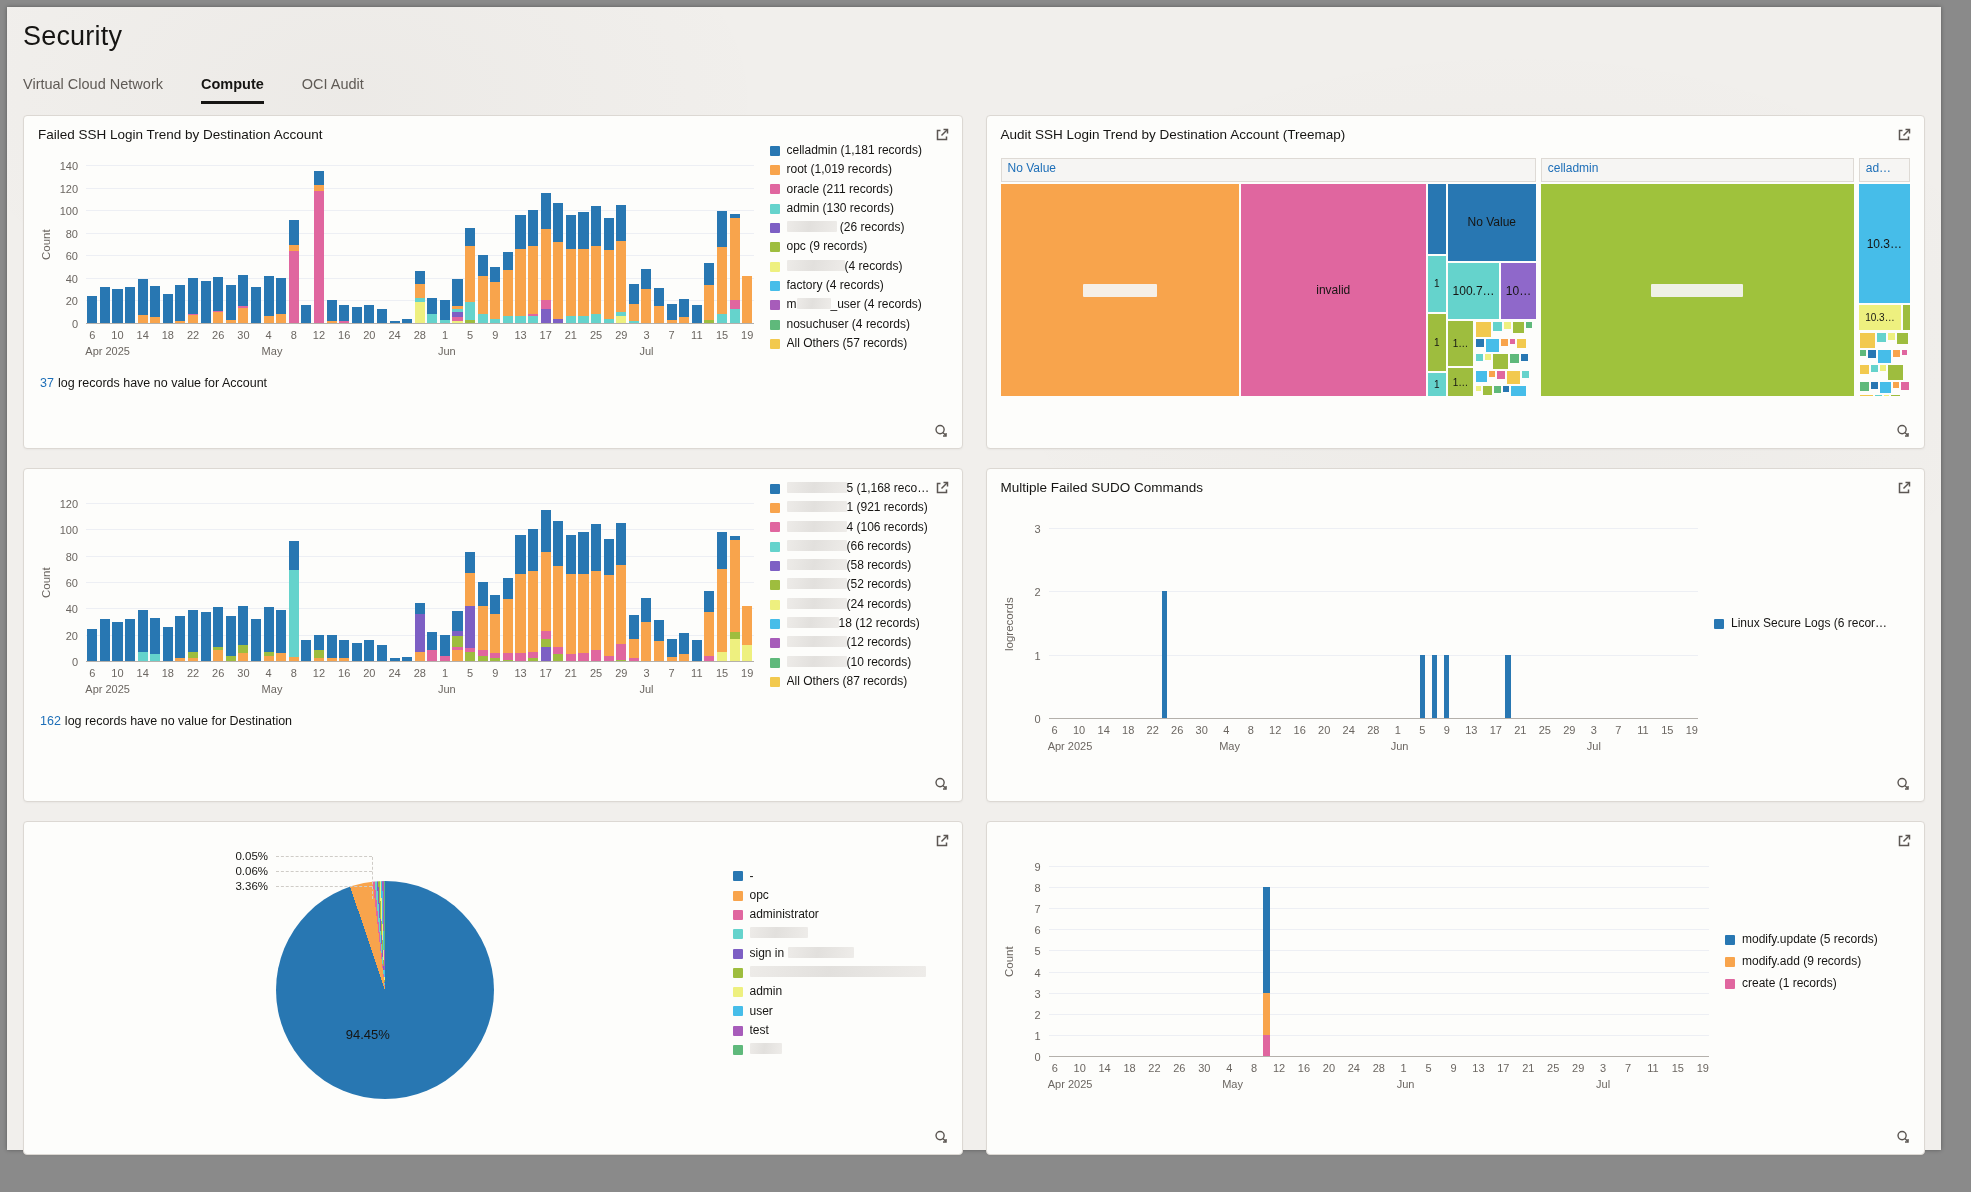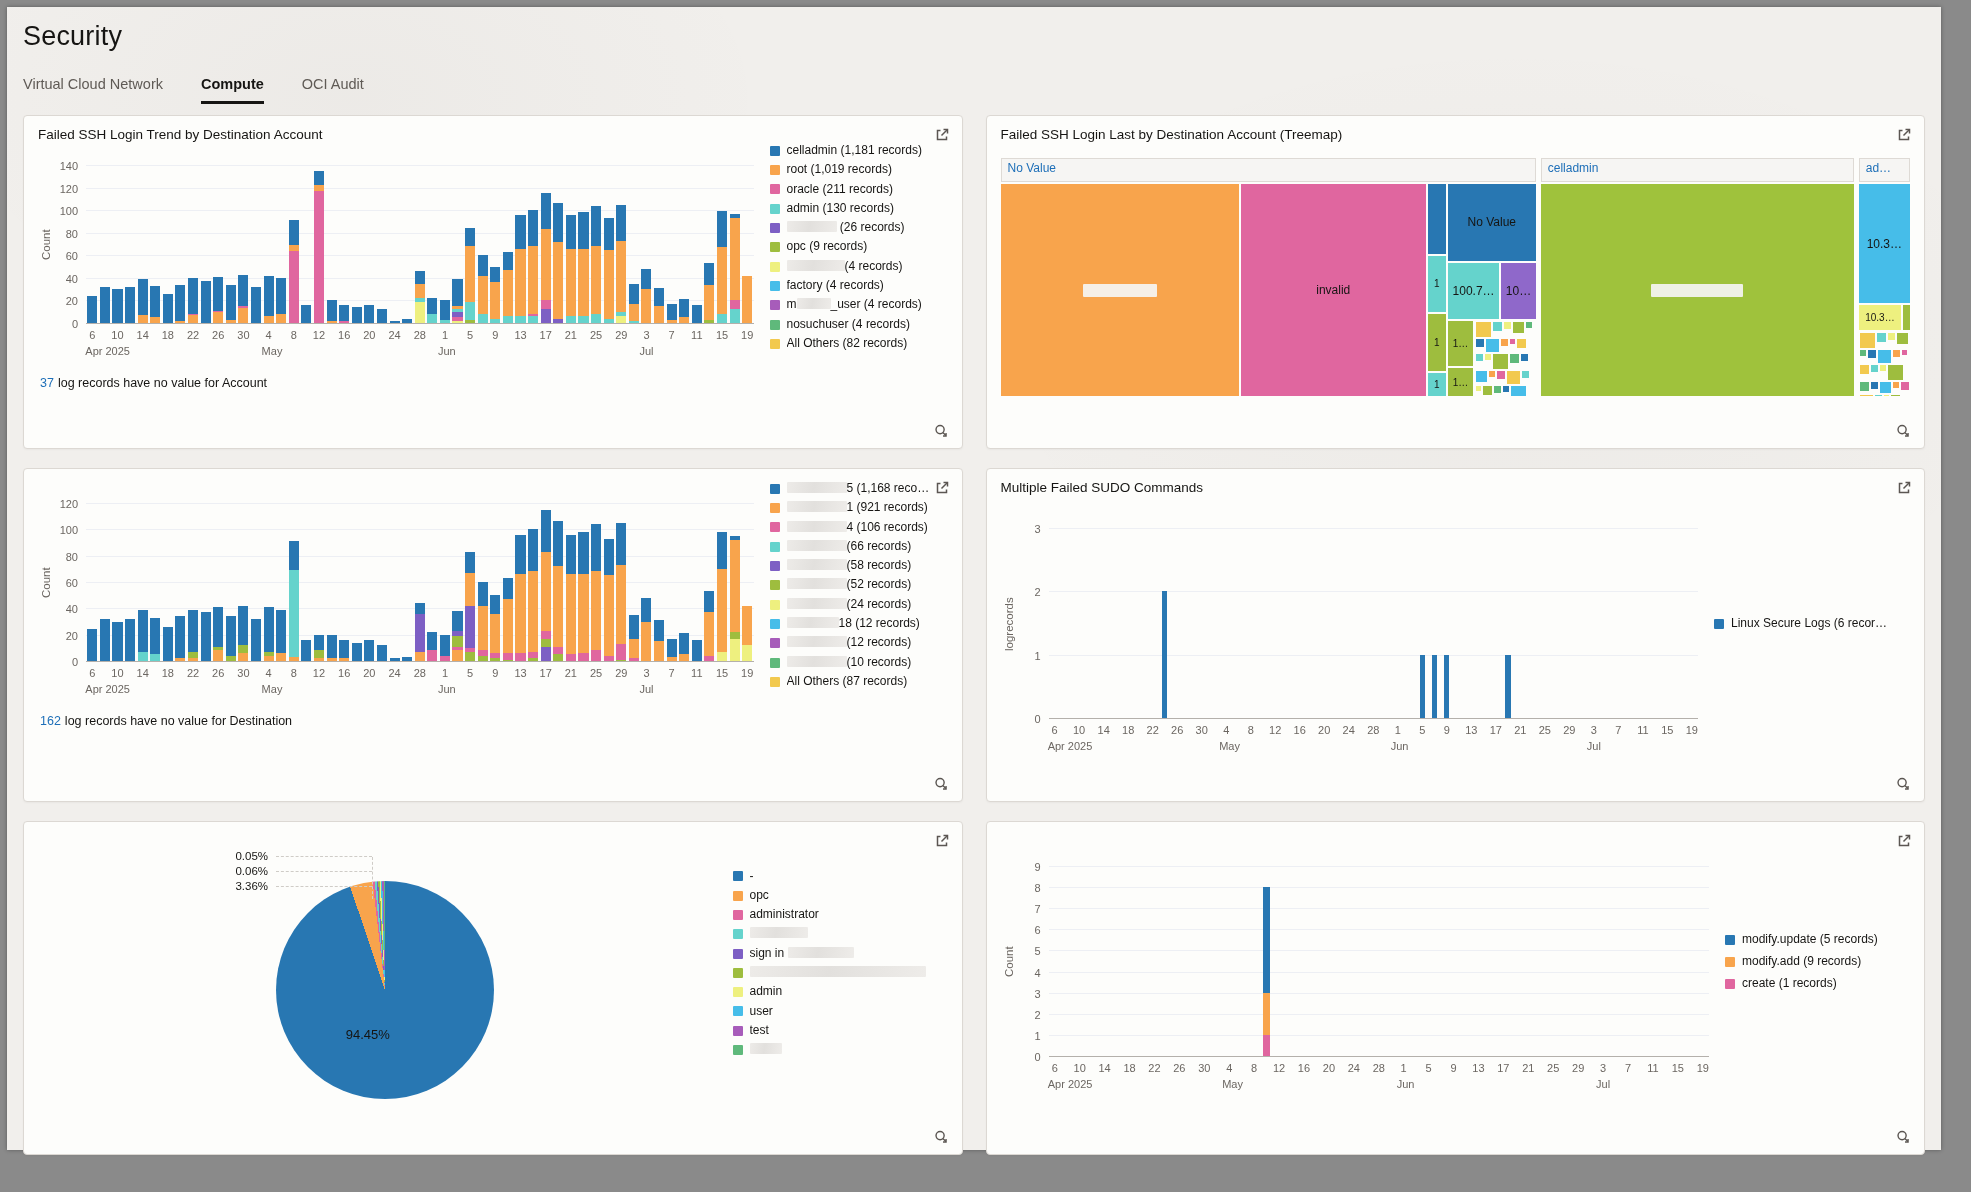--- a/index.html
+++ b/index.html
@@ -418,38 +418,38 @@
             <div class="litem">
               <span class="swatch" style="background: rgb(167, 92, 186);"></span>
               <span class="llab">m<span class="redact" style="width: 34px;"></span>_user (4 records)</span>
             </div>
             <div class="litem">
               <span class="swatch" style="background: rgb(95, 185, 123);"></span>
               <span class="llab">nosuchuser (4 records)</span>
             </div>
             <div class="litem">
               <span class="swatch" style="background: rgb(242, 201, 78);"></span>
-              <span class="llab">All Others (82 records)</span>
+              <span class="llab">All Others (57 records)</span>
             </div>
           </div>
       </div>
       <div class="note">
         <span class="note-link">37</span><span>log records have no value for Account</span>
       </div>
       <button class="drill-btn">
         <svg class="ic" width="17" height="17" viewBox="0 0 18 18">
             <circle cx="7.5" cy="7" r="4.3"></circle>
             <path d="M10.7 10.3l3 3"></path>
             <path d="M10.6 13.8h3.2v-3.2"></path>
           </svg>
       </button>
     </div>
 
     <div class="panel">
-      <div class="ptitle">Failed SSH Login Last by Destination Account (Treemap)</div>
+      <div class="ptitle">Audit SSH Login Trend by Destination Account (Treemap)</div>
       <button class="ext-btn">
         <svg class="ic" width="16" height="16" viewBox="0 0 16 16">
             <path d="M6.5 3.5h-3v9h9v-3"></path>
             <path d="M9.5 2.5h4v4"></path>
             <path d="M13.2 2.8L7.5 8.5"></path>
           </svg>
       </button>
       <div class="treemap" id="treemap">
           <div class="tm-group" style="flex: 59.5 1 0%;">
             <div class="tm-header">No Value</div>

